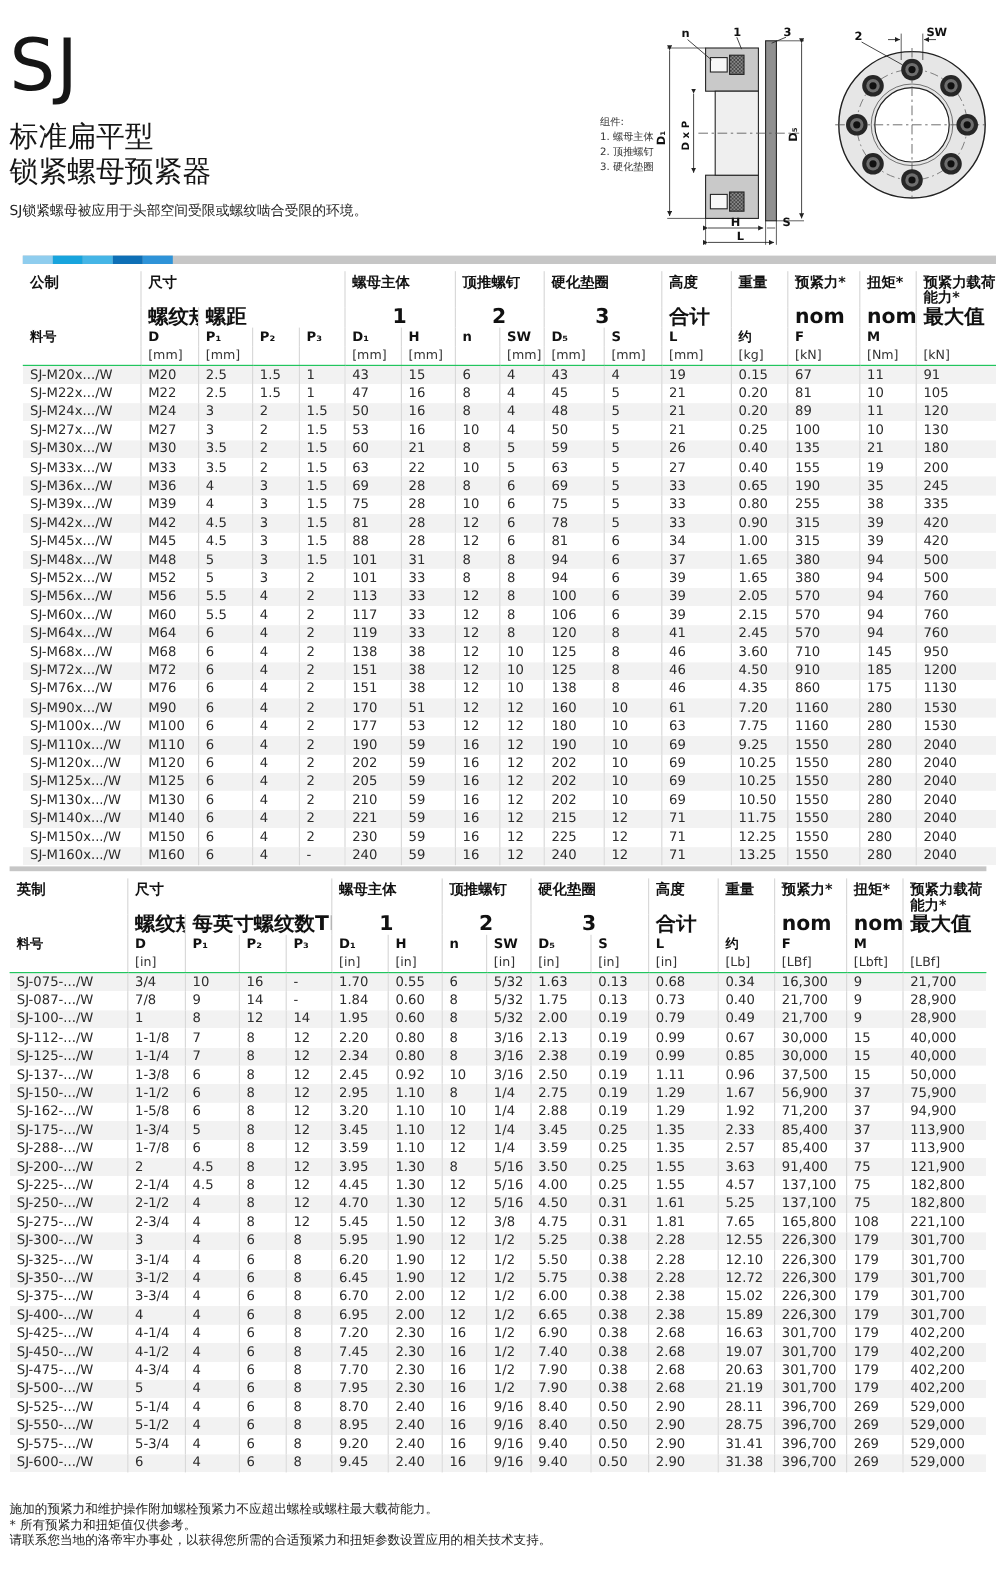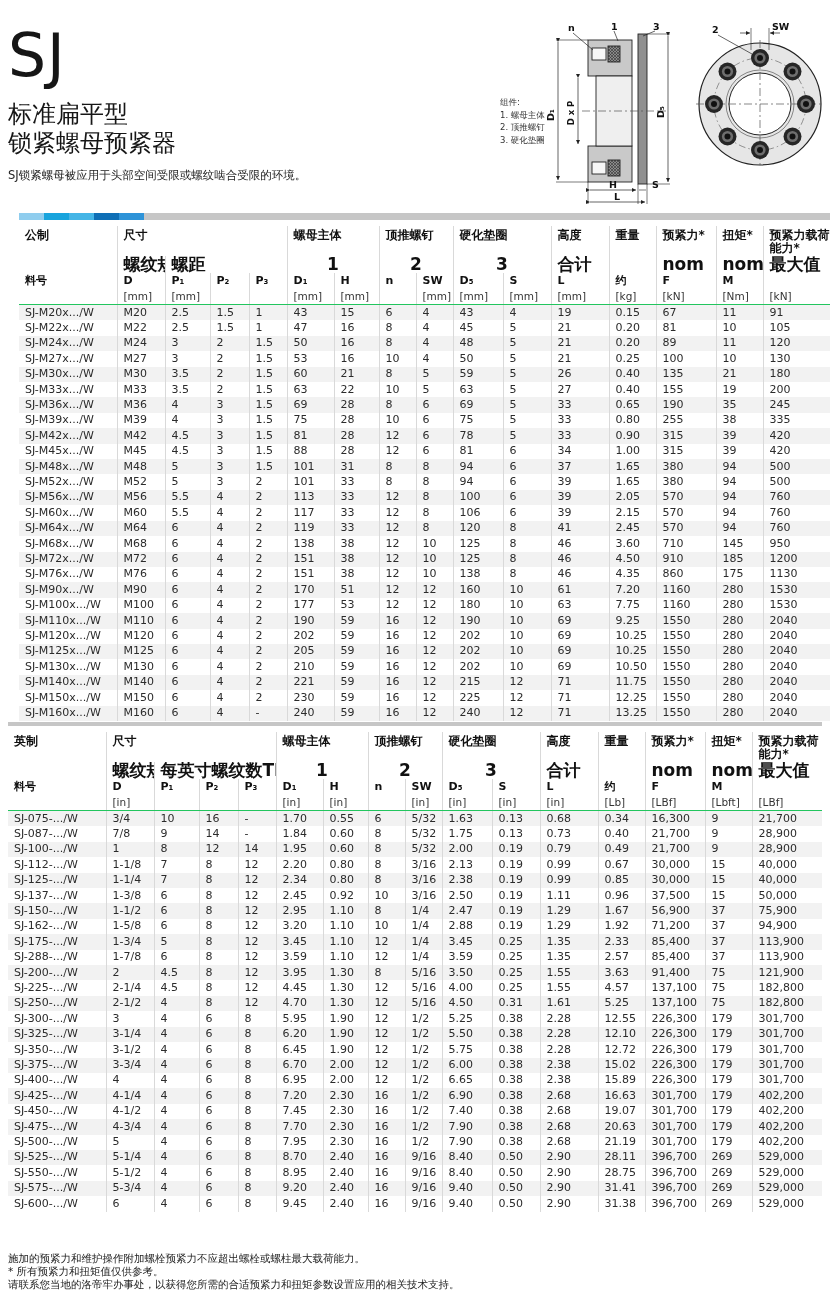--- a/index.html
+++ b/index.html
@@ -925,21 +925,21 @@
         <tr>
           <td>SJ-150-.../W</td>
           <td>1-1/2</td>
           <td>6</td>
           <td>8</td>
           <td>12</td>
           <td>2.95</td>
           <td>1.10</td>
           <td>8</td>
           <td>1/4</td>
-          <td>2.47</td>
+          <td>2.75</td>
           <td>0.19</td>
           <td>1.29</td>
           <td>1.67</td>
           <td>56,900</td>
           <td>37</td>
           <td>75,900</td>
         </tr>
         <tr>
           <td>SJ-162-.../W</td>
           <td>1-5/8</td>
@@ -1042,20 +1042,38 @@
           <td>5/16</td>
           <td>4.50</td>
           <td>0.31</td>
           <td>1.61</td>
           <td>5.25</td>
           <td>137,100</td>
           <td>75</td>
           <td>182,800</td>
         </tr>
         <tr>
+          <td>SJ-275-.../W</td>
+          <td>2-3/4</td>
+          <td>4</td>
+          <td>8</td>
+          <td>12</td>
+          <td>5.45</td>
+          <td>1.50</td>
+          <td>12</td>
+          <td>3/8</td>
+          <td>4.75</td>
+          <td>0.31</td>
+          <td>1.81</td>
+          <td>7.65</td>
+          <td>165,800</td>
+          <td>108</td>
+          <td>221,100</td>
+        </tr>
+        <tr>
           <td>SJ-300-.../W</td>
           <td>3</td>
           <td>4</td>
           <td>6</td>
           <td>8</td>
           <td>5.95</td>
           <td>1.90</td>
           <td>12</td>
           <td>1/2</td>
           <td>5.25</td>

